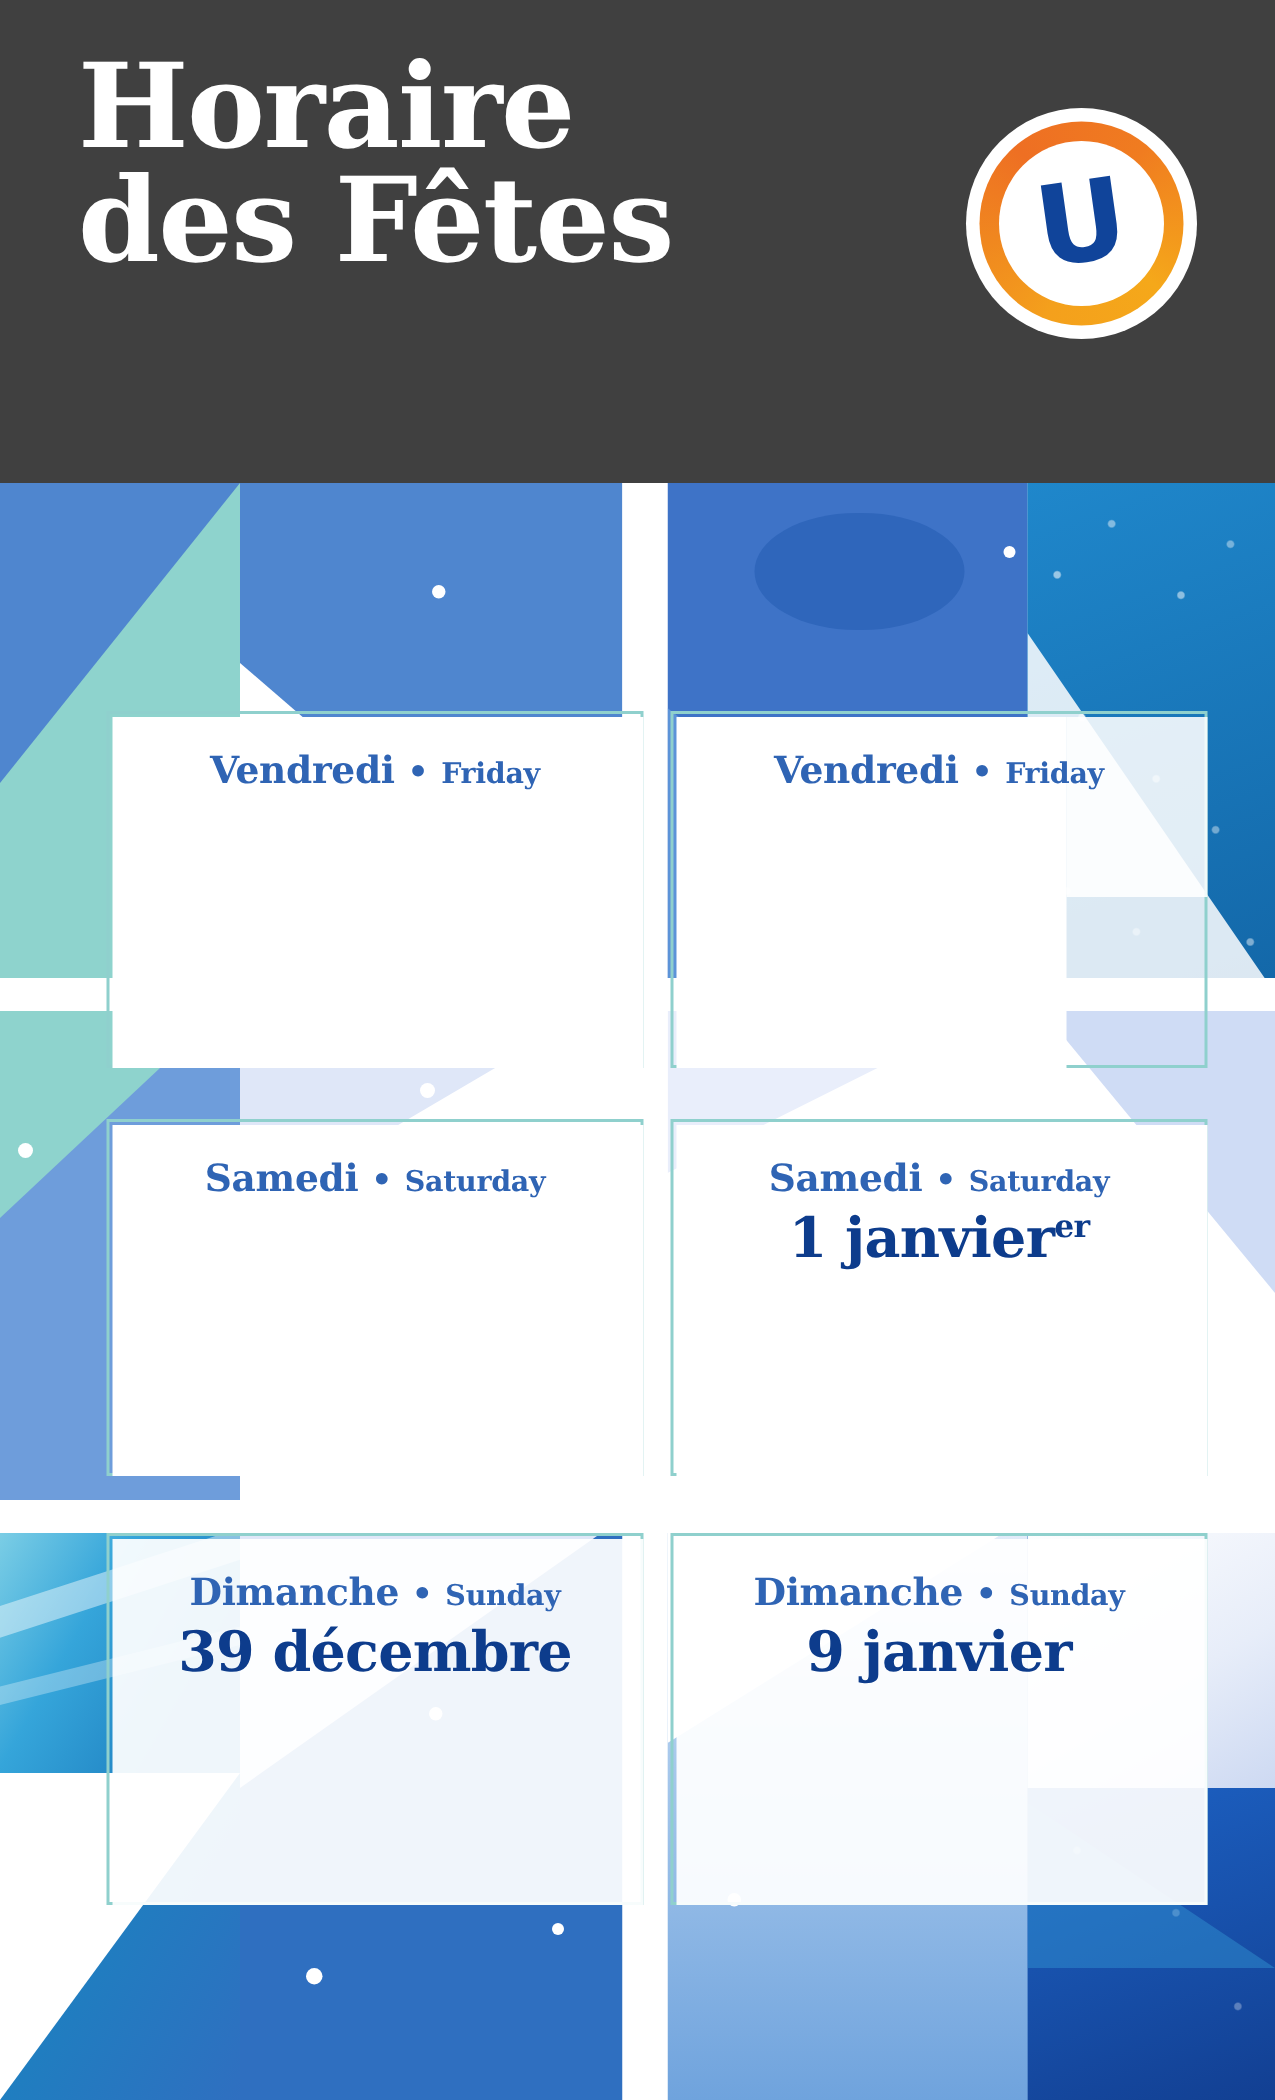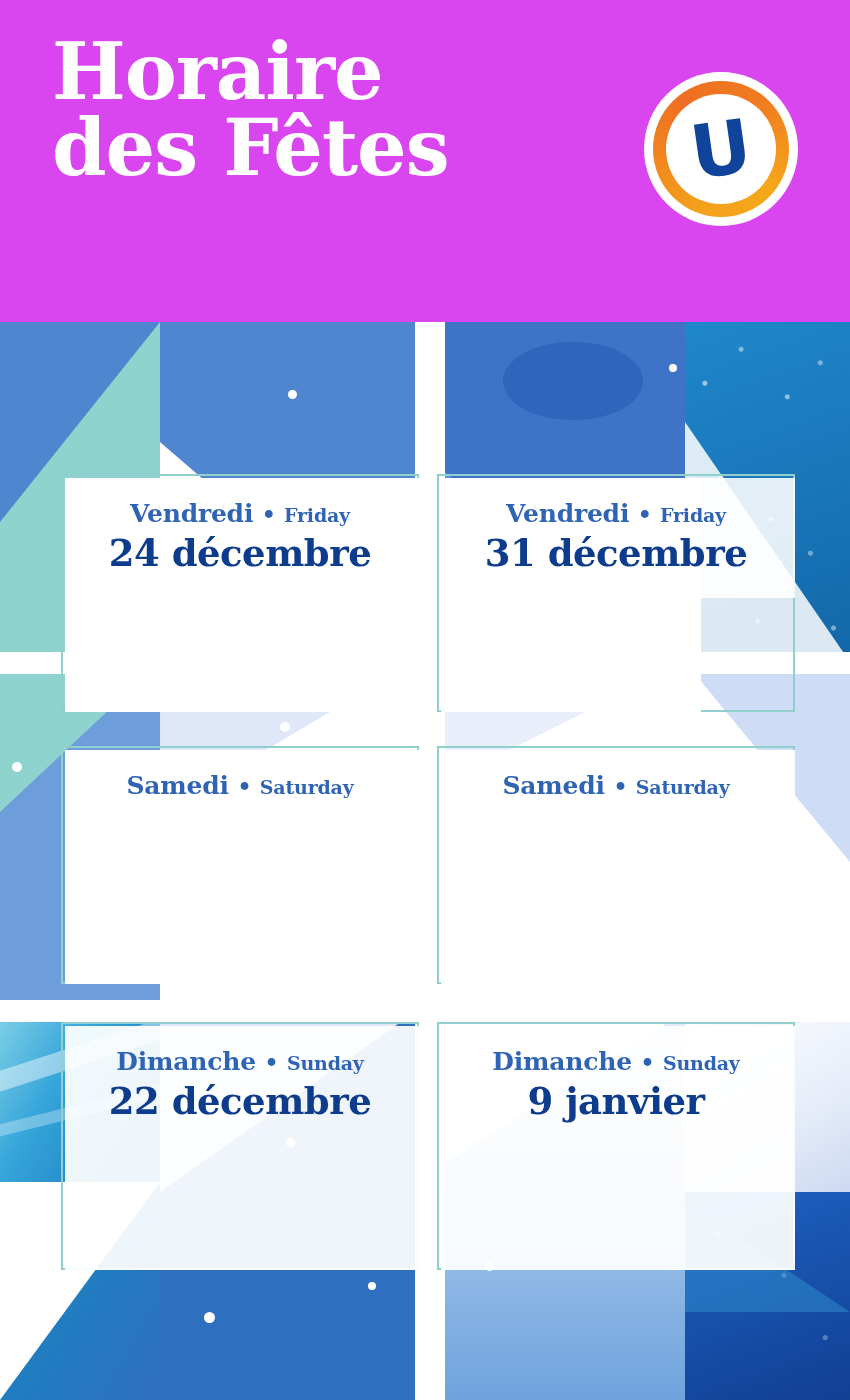--- a/index.html
+++ b/index.html
@@ -23,21 +23,21 @@
     background: #ffffff;
   }
 
   
   .header {
     position: absolute;
     left: 0;
     top: 0;
     width: 850px;
     height: 322px;
-    background: #d946ef;
+    background: #404040;
     box-sizing: border-box;
     padding: 34px 36px 0 52px;
   }
   .header-title {
     font-family: "DejaVu Serif", "Liberation Serif", serif;
     font-weight: bold;
     color: #ffffff;
     font-size: 78px;
     line-height: 0.97;
     letter-spacing: -1px;
@@ -128,21 +128,21 @@
 
   
   .grid-v, .grid-h {
     position: absolute;
     background: #ffffff;
   }
 
   
   .cards {
     position: absolute;
-    left: 4px;
+    left: 14px;
     top: 322px;
     width: 742px;
     height: 1078px;
   }
   .card {
     position: absolute;
     border: 2px solid #8fd0cd;
     box-sizing: border-box;
     background: transparent;
   }
@@ -276,38 +276,32 @@
   <div class="cards">
 
     <div class="card" style="left:57px;top:152px;width:358px;height:238px;">
       <div class="card-white" style="left:2px;top:2px;width:354px;height:234px;"></div>
       <div class="card-text">
         <div class="card-day">
           <span>Vendredi</span>
           <span class="sep">•</span>
           <span class="en">Friday</span>
         </div>
-        <div class="card-date">
-          <span>24 décembre</span>
-        </div>
       </div>
     </div>
 
     <div class="card" style="left:433px;top:152px;width:358px;height:238px;">
       <div class="card-white" style="left:2px;top:2px;width:260px;height:234px;"></div>
       <div class="card-white" style="left:262px;top:2px;width:94px;height:120px;background:rgba(255,255,255,.88);"></div>
       <div class="card-text">
         <div class="card-day">
           <span>Vendredi</span>
           <span class="sep">•</span>
           <span class="en">Friday</span>
         </div>
-        <div class="card-date">
-          <span>31 décembre</span>
-        </div>
       </div>
     </div>
 
     <div class="card" style="left:57px;top:424px;width:358px;height:238px;">
       <div class="card-white" style="left:2px;top:2px;width:354px;height:234px;"></div>
       <div class="card-text">
         <div class="card-day">
           <span>Samedi</span>
           <span class="sep">•</span>
           <span class="en">Saturday</span>
@@ -316,33 +310,36 @@
     </div>
 
     <div class="card" style="left:433px;top:424px;width:358px;height:238px;">
       <div class="card-white" style="left:2px;top:2px;width:354px;height:234px;"></div>
       <div class="card-text">
         <div class="card-day">
           <span>Samedi</span>
           <span class="sep">•</span>
           <span class="en">Saturday</span>
         </div>
+        <div class="card-date">
+          <span>1 janvier</span><sup>er</sup>
+        </div>
       </div>
     </div>
 
     <div class="card" style="left:57px;top:700px;width:358px;height:248px;">
       <div class="card-white" style="left:2px;top:2px;width:354px;height:244px;background:rgba(255,255,255,.93);"></div>
       <div class="card-text">
         <div class="card-day">
           <span>Dimanche</span>
           <span class="sep">•</span>
           <span class="en">Sunday</span>
         </div>
         <div class="card-date">
-          <span>22 décembre</span>
+          <span>39 décembre</span>
         </div>
       </div>
     </div>
 
     <div class="card" style="left:433px;top:700px;width:358px;height:248px;">
       <div class="card-white" style="left:2px;top:2px;width:354px;height:244px;background:rgba(255,255,255,.93);"></div>
       <div class="card-text">
         <div class="card-day">
           <span>Dimanche</span>
           <span class="sep">•</span>

